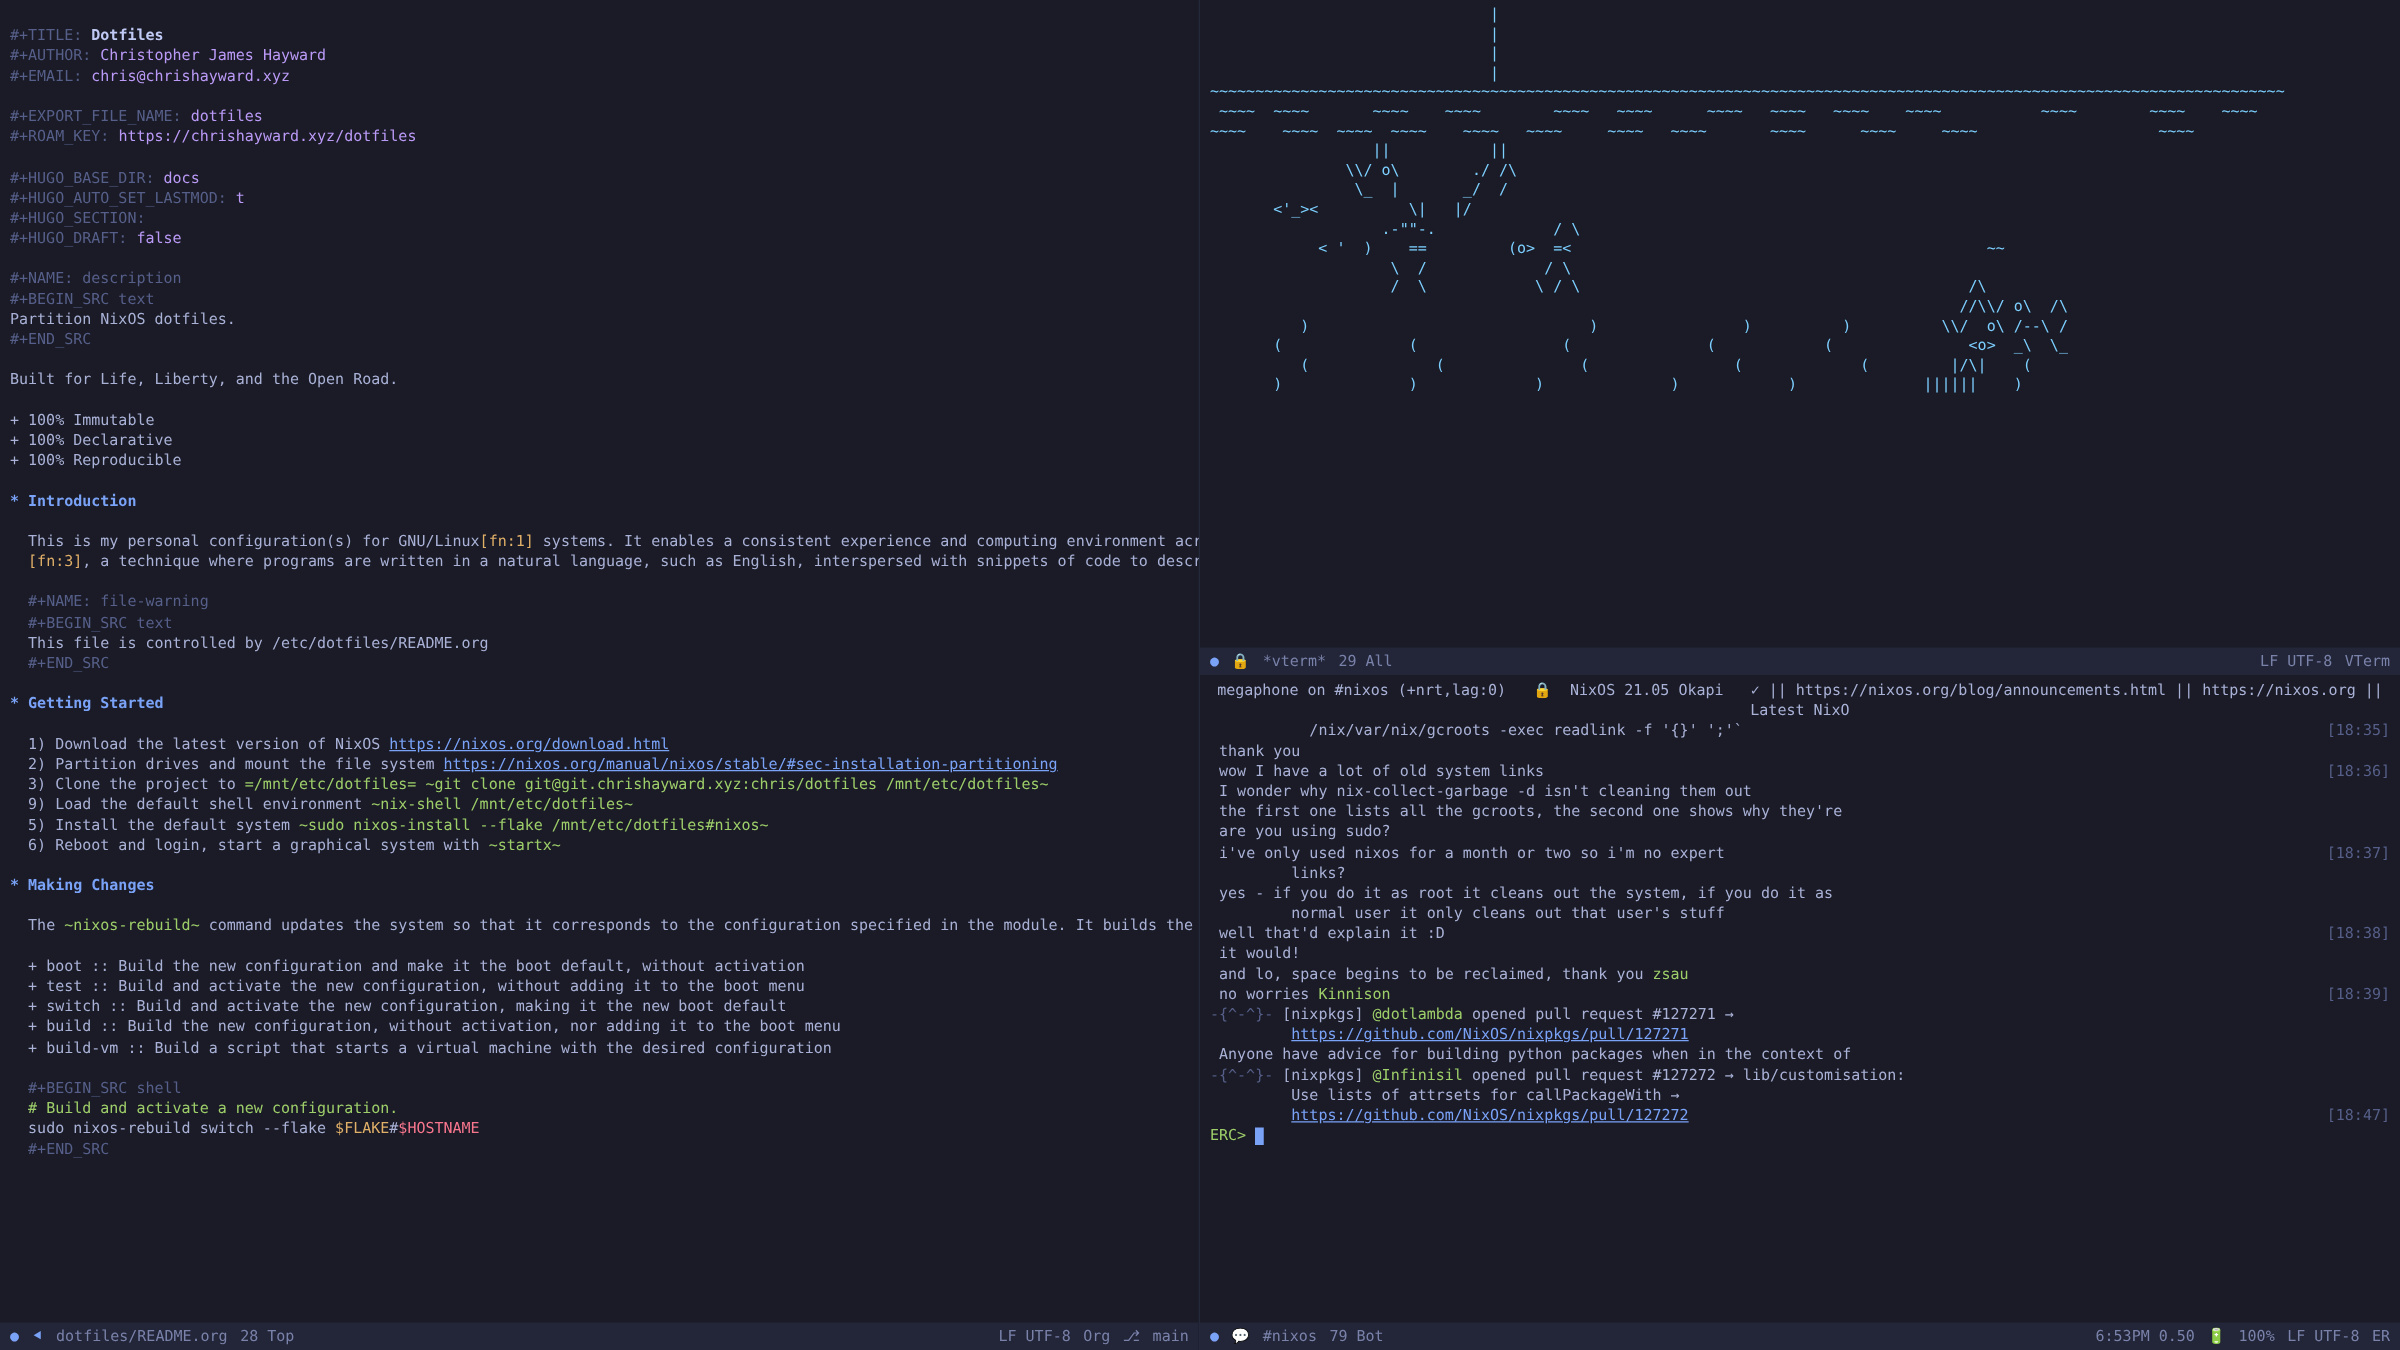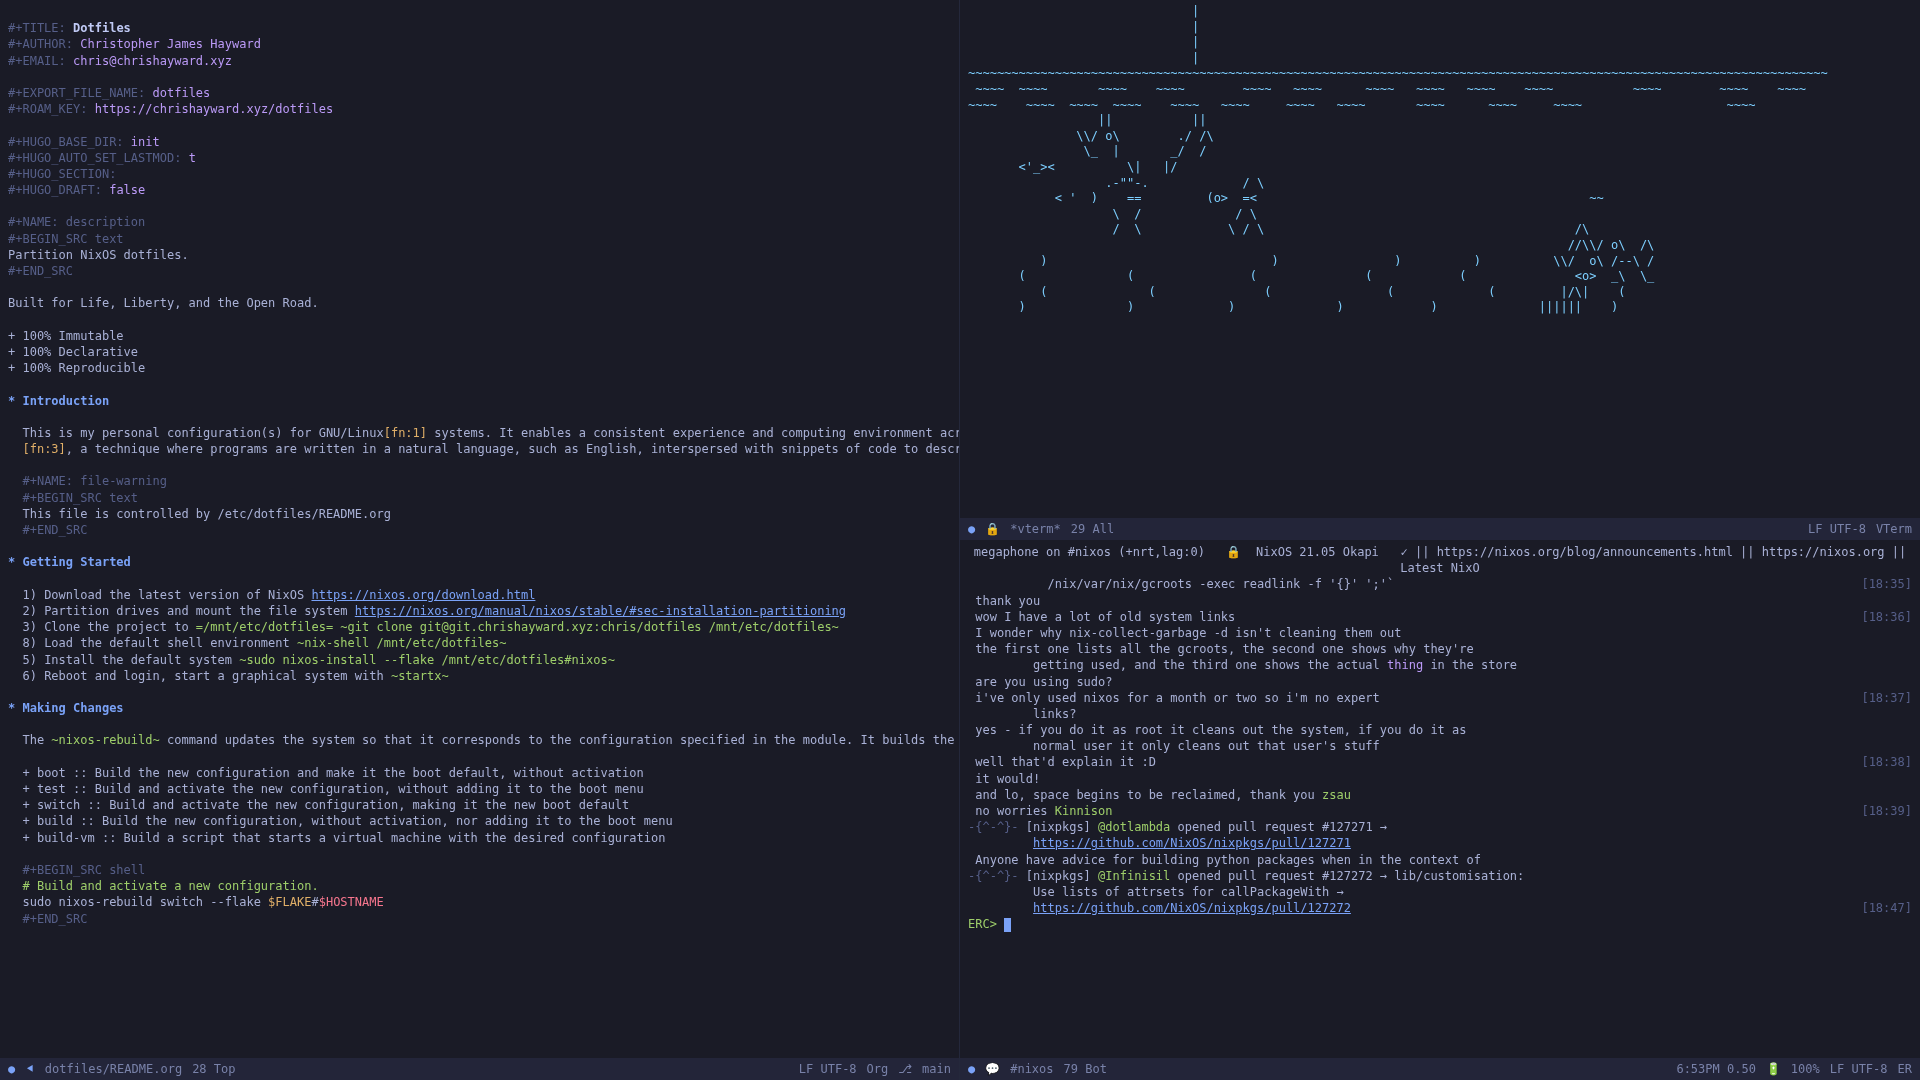--- a/index.html
+++ b/index.html
@@ -63,21 +63,21 @@
 
 <div class="pane left">
   <div class="editor">
 <span class="prop-key">#+TITLE:</span> <span class="title-val">Dotfiles</span>
 <span class="prop-key">#+AUTHOR:</span> <span class="prop-val">Christopher James Hayward</span>
 <span class="prop-key">#+EMAIL:</span> <span class="prop-val">chris@chrishayward.xyz</span>
 
 <span class="prop-key">#+EXPORT_FILE_NAME:</span> <span class="prop-val">dotfiles</span>
 <span class="prop-key">#+ROAM_KEY:</span> <span class="prop-val">https://chrishayward.xyz/dotfiles</span>
 
-<span class="prop-key">#+HUGO_BASE_DIR:</span> <span class="prop-val">init</span>
+<span class="prop-key">#+HUGO_BASE_DIR:</span> <span class="prop-val">docs</span>
 <span class="prop-key">#+HUGO_AUTO_SET_LASTMOD:</span> <span class="prop-val">t</span>
 <span class="prop-key">#+HUGO_SECTION:</span>
 <span class="prop-key">#+HUGO_DRAFT:</span> <span class="prop-val">false</span>
 
 <span class="src-begin">#+NAME: description</span>
 <span class="src-begin">#+BEGIN_SRC text</span>
 <span class="body-text">Partition NixOS dotfiles.</span>
 <span class="src-begin">#+END_SRC</span>
 
 <span class="body-text">Built for Life, Liberty, and the Open Road.</span>
@@ -94,21 +94,21 @@
   <span class="src-begin">#+NAME: file-warning</span>
   <span class="src-begin">#+BEGIN_SRC text</span>
   <span class="body-text">This file is controlled by /etc/dotfiles/README.org</span>
   <span class="src-begin">#+END_SRC</span>
 
 <span class="heading">* Getting Started</span>
 
   <span class="body-text"><span>1) Download the latest version of NixOS </span><span class="url">https://nixos.org/download.html</span></span>
   <span class="body-text"><span>2) Partition drives and mount the file system </span><span class="url">https://nixos.org/manual/nixos/stable/#sec-installation-partitioning</span></span>
   <span class="body-text"><span>3) Clone the project to </span><span class="code-inline">=/mnt/etc/dotfiles=</span><span class="code-inline"> ~git clone git@git.chrishayward.xyz:chris/dotfiles /mnt/etc/dotfiles~</span></span>
-  <span class="body-text"><span>8) Load the default shell environment </span><span class="code-inline">~nix-shell /mnt/etc/dotfiles~</span></span>
+  <span class="body-text"><span>9) Load the default shell environment </span><span class="code-inline">~nix-shell /mnt/etc/dotfiles~</span></span>
   <span class="body-text"><span>5) Install the default system </span><span class="code-inline">~sudo nixos-install --flake /mnt/etc/dotfiles#nixos~</span></span>
   <span class="body-text"><span>6) Reboot and login, start a graphical system with </span><span class="code-inline">~startx~</span></span>
 
 <span class="heading">* Making Changes</span>
 
   <span class="body-text"><span>The </span><span class="code-inline">~nixos-rebuild~</span><span> command updates the system so that it corresponds to the configuration specified in the module. It builds the new system in </span></span>
 
   <span class="bullet">+ boot :: Build the new configuration and make it the boot default, without activation</span>
   <span class="bullet">+ test :: Build and activate the new configuration, without adding it to the boot menu</span>
   <span class="bullet">+ switch :: Build and activate the new configuration, making it the new boot default</span>
@@ -166,21 +166,20 @@
   </div>
 
   <div class="chat">
     <div class="topic"><span>megaphone on #nixos (+nrt,lag:0)   </span>🔒<span>  NixOS 21.05 Okapi   </span>✓ <span>|| https://nixos.org/blog/announcements.html || https://nixos.org || Latest NixO</span></div>
     <div class="chat-line">           <span>/nix/var/nix/gcroots -exec readlink -f '{}' ';'`</span><span class="ts">[18:35]</span></div>
     <div id="chat-lines">
         <div class="chat-line"><span class="nick"><kinnison></kinnison></span> thank you</div>
         <div class="chat-line"><span class="nick"><kinnison></kinnison></span> wow I have a lot of old system links<span class="ts">[18:36]</span></div>
         <div class="chat-line"><span class="nick"><kinnison></kinnison></span> I wonder why nix-collect-garbage -d isn't cleaning them out</div>
         <div class="chat-line"><span class="nick"><zsau></zsau></span> the first one lists all the gcroots, the second one shows why they're</div>
-        <div class="chat-line">         getting used, and the third one shows the actual <span class="thing">thing</span> in the store</div>
         <div class="chat-line"><span class="nick"><zsau></zsau></span> are you using sudo?</div>
         <div class="chat-line"><span class="nick"><zsau></zsau></span> i've only used nixos for a month or two so i'm no expert<span class="ts">[18:37]</span></div>
         <div class="chat-line">         links?</div>
         <div class="chat-line"><span class="nick"><zsau></zsau></span> yes - if you do it as root it cleans out the system, if you do it as</div>
         <div class="chat-line">         normal user it only cleans out that user's stuff</div>
         <div class="chat-line"><span class="nick"><kinnison></kinnison></span> well that'd explain it :D<span class="ts">[18:38]</span></div>
         <div class="chat-line"><span class="nick"><zsau></zsau></span> it would!</div>
         <div class="chat-line"><span class="nick"><kinnison></kinnison></span> and lo, space begins to be reclaimed, thank you <span class="nick">zsau</span></div>
         <div class="chat-line"><span class="nick"><zsau></zsau></span> no worries <span class="nick">Kinnison</span><span class="ts">[18:39]</span></div>
         <div class="chat-line"><span class="botmark">-{^-^}-</span> [nixpkgs] <span class="nick">@dotlambda</span> opened pull request #127271 →</div>

